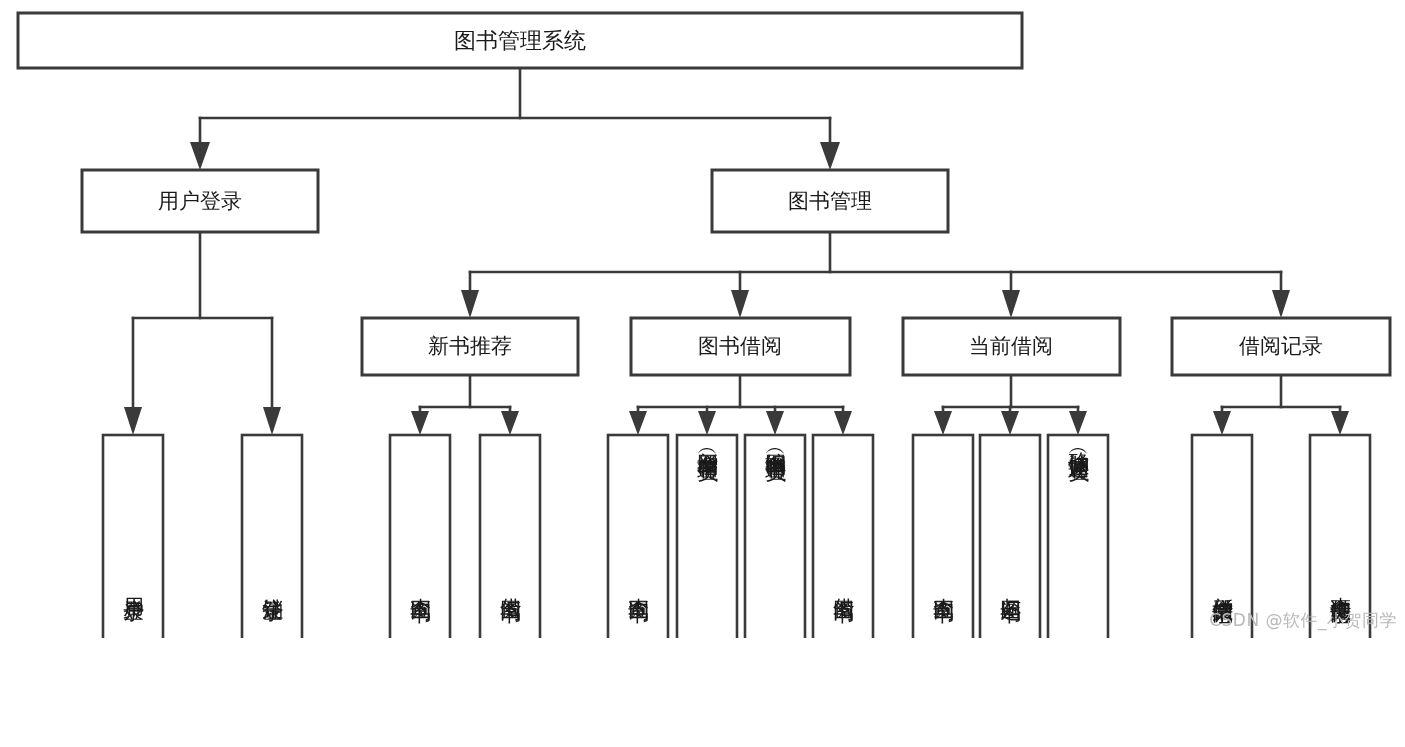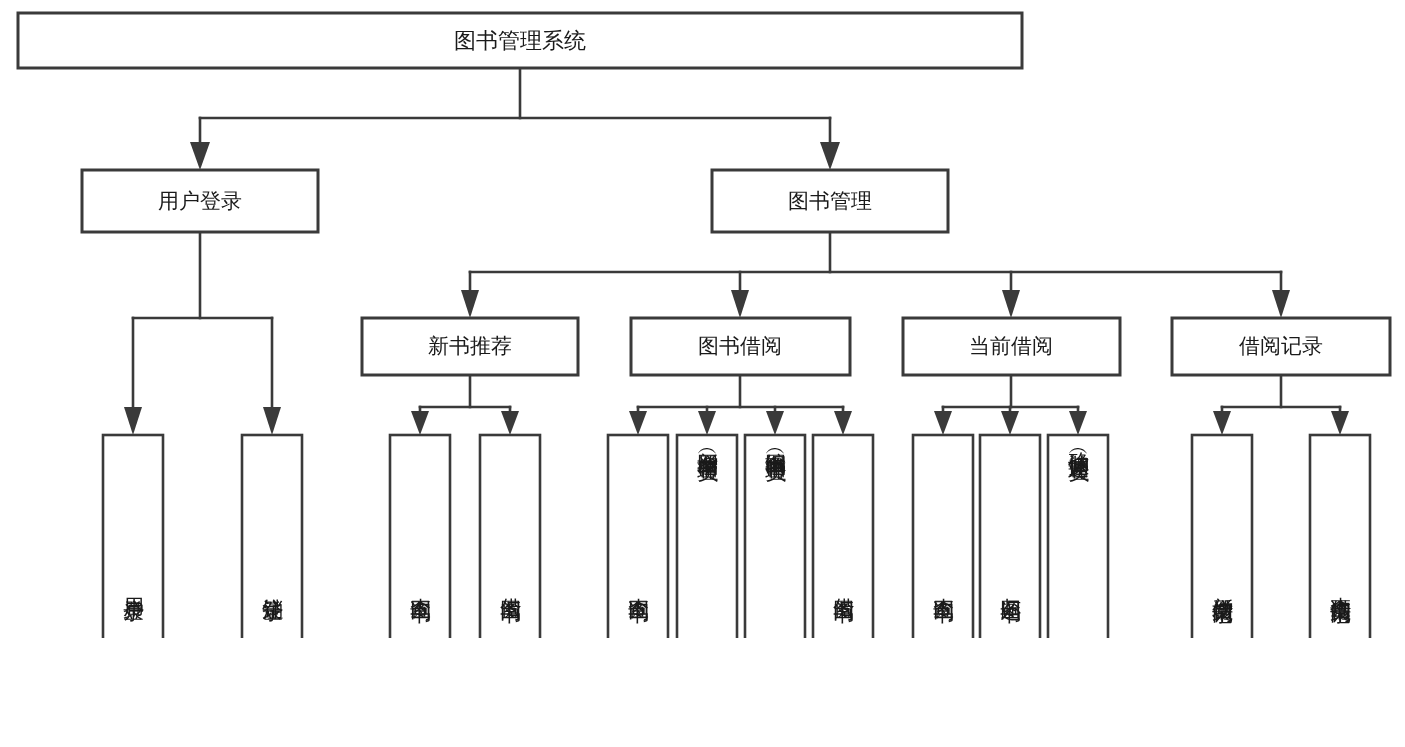--- a/index.html
+++ b/index.html
@@ -257,13 +257,14 @@
     <span class="vlabel">确认归还（管理员）</span>
   </div>
 
   <div class="vlabel-wrap" style="left:1192px; top:435px; width:60px; height:298px;">
     <span class="vlabel">新增借阅记录</span>
   </div>
   <div class="vlabel-wrap" style="left:1310px; top:435px; width:60px; height:298px;">
     <span class="vlabel">查询借阅记录</span>
   </div>
 
+  <div class="watermark">CSDN @软件_小贺同学</div>
 </div>
 
 </body></html>

